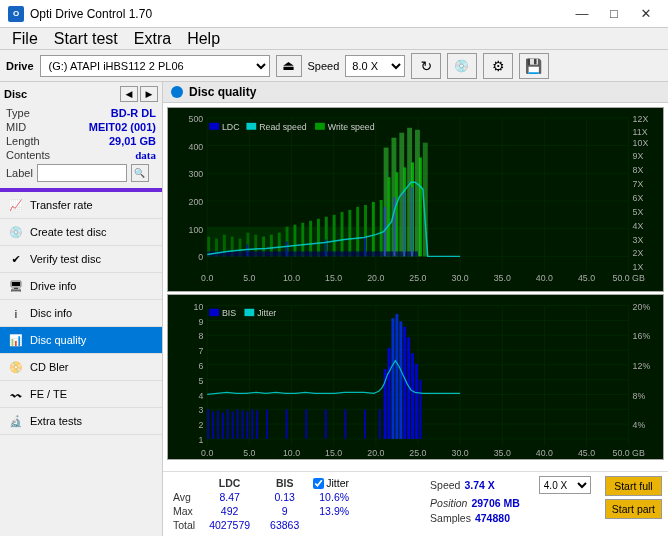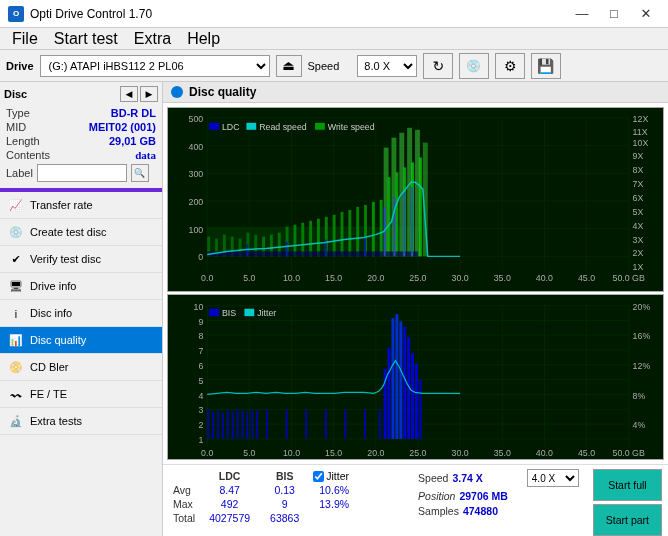--- a/index.html
+++ b/index.html
@@ -15,21 +15,21 @@
     
     .menu-bar { height: 22px; display: flex; align-items: center; padding: 0 4px; background: #f0f0f0; border-bottom: 1px solid #ccc; }
     .menu-item { padding: 2px 8px; cursor: pointer; font-size: 16px; }
 
     
     .drive-bar { height: 32px; display: flex; align-items: center; padding: 0 6px; background: #f0f0f0; border-bottom: 1px solid #ccc; gap: 6px; }
     .drive-label { font-size: 11px; font-weight: bold; }
     .drive-select { height: 22px; border: 1px solid #999; background: white; font-size: 11px; width: 230px; padding: 0 4px; }
     .eject-btn { width: 26px; height: 22px; border: 1px solid #999; background: #f0f0f0; cursor: pointer; display: flex; align-items: center; justify-content: center; }
     .speed-label { font-size: 11px; }
-    .speed-select { height: 22px; border: 1px solid #999; background: white; font-size: 11px; width: 60px; padding: 0 2px; margin-left: 12px; }
+    .speed-select { height: 22px; border: 1px solid #999; background: white; font-size: 11px; width: 60px; padding: 0 2px; }
     .icon-btn { width: 30px; height: 26px; border: 1px solid #999; background: #f0f0f0; cursor: pointer; display: flex; align-items: center; justify-content: center; font-size: 14px; }
 
     
     .main { display: flex; height: calc(536px - 82px); }
 
     
     .sidebar { width: 163px; background: #f0f0f0; border-right: 1px solid #ccc; display: flex; flex-direction: column; }
     .disc-section { padding: 4px; border-bottom: 4px solid #6d28d9; }
     .disc-header { display: flex; align-items: center; justify-content: space-between; font-weight: bold; font-size: 11px; margin-bottom: 4px; }
     .disc-header-icons { display: flex; gap: 2px; }
@@ -47,21 +47,21 @@
     
     .content { flex: 1; display: flex; flex-direction: column; background: white; }
     .content-header { background: #e8e8e8; padding: 3px 8px; display: flex; align-items: center; gap: 6px; font-weight: bold; font-size: 12px; border-bottom: 1px solid #ccc; }
     .content-header .blue-dot { width: 12px; height: 12px; background: #0078d7; border-radius: 50%; }
 
     
     .charts { flex: 1; padding: 4px; display: flex; flex-direction: column; gap: 2px; }
     .chart-container { position: relative; border: 1px solid #aaa; background: #001a00; }
     .chart-top { height: 185px; }
     .chart-bottom { height: 166px; }
-    .start-btn { padding: 2px 12px; border: 1px solid #999; background: #14b8a6; cursor: pointer; font-size: 10.5px; height: 32px; }
+    .start-btn { padding: 2px 6px; border: 1px solid #999; background: #eab308; cursor: pointer; font-size: 10.5px; height: 20px; }
   </style>
 </head>
 <body>
 
 <div class="title-bar">
   <div class="title-bar-left">
     <div class="title-bar-icon">O</div>
     <span>Opti Drive Control 1.70</span>
   </div>
   <div class="title-bar-controls">

